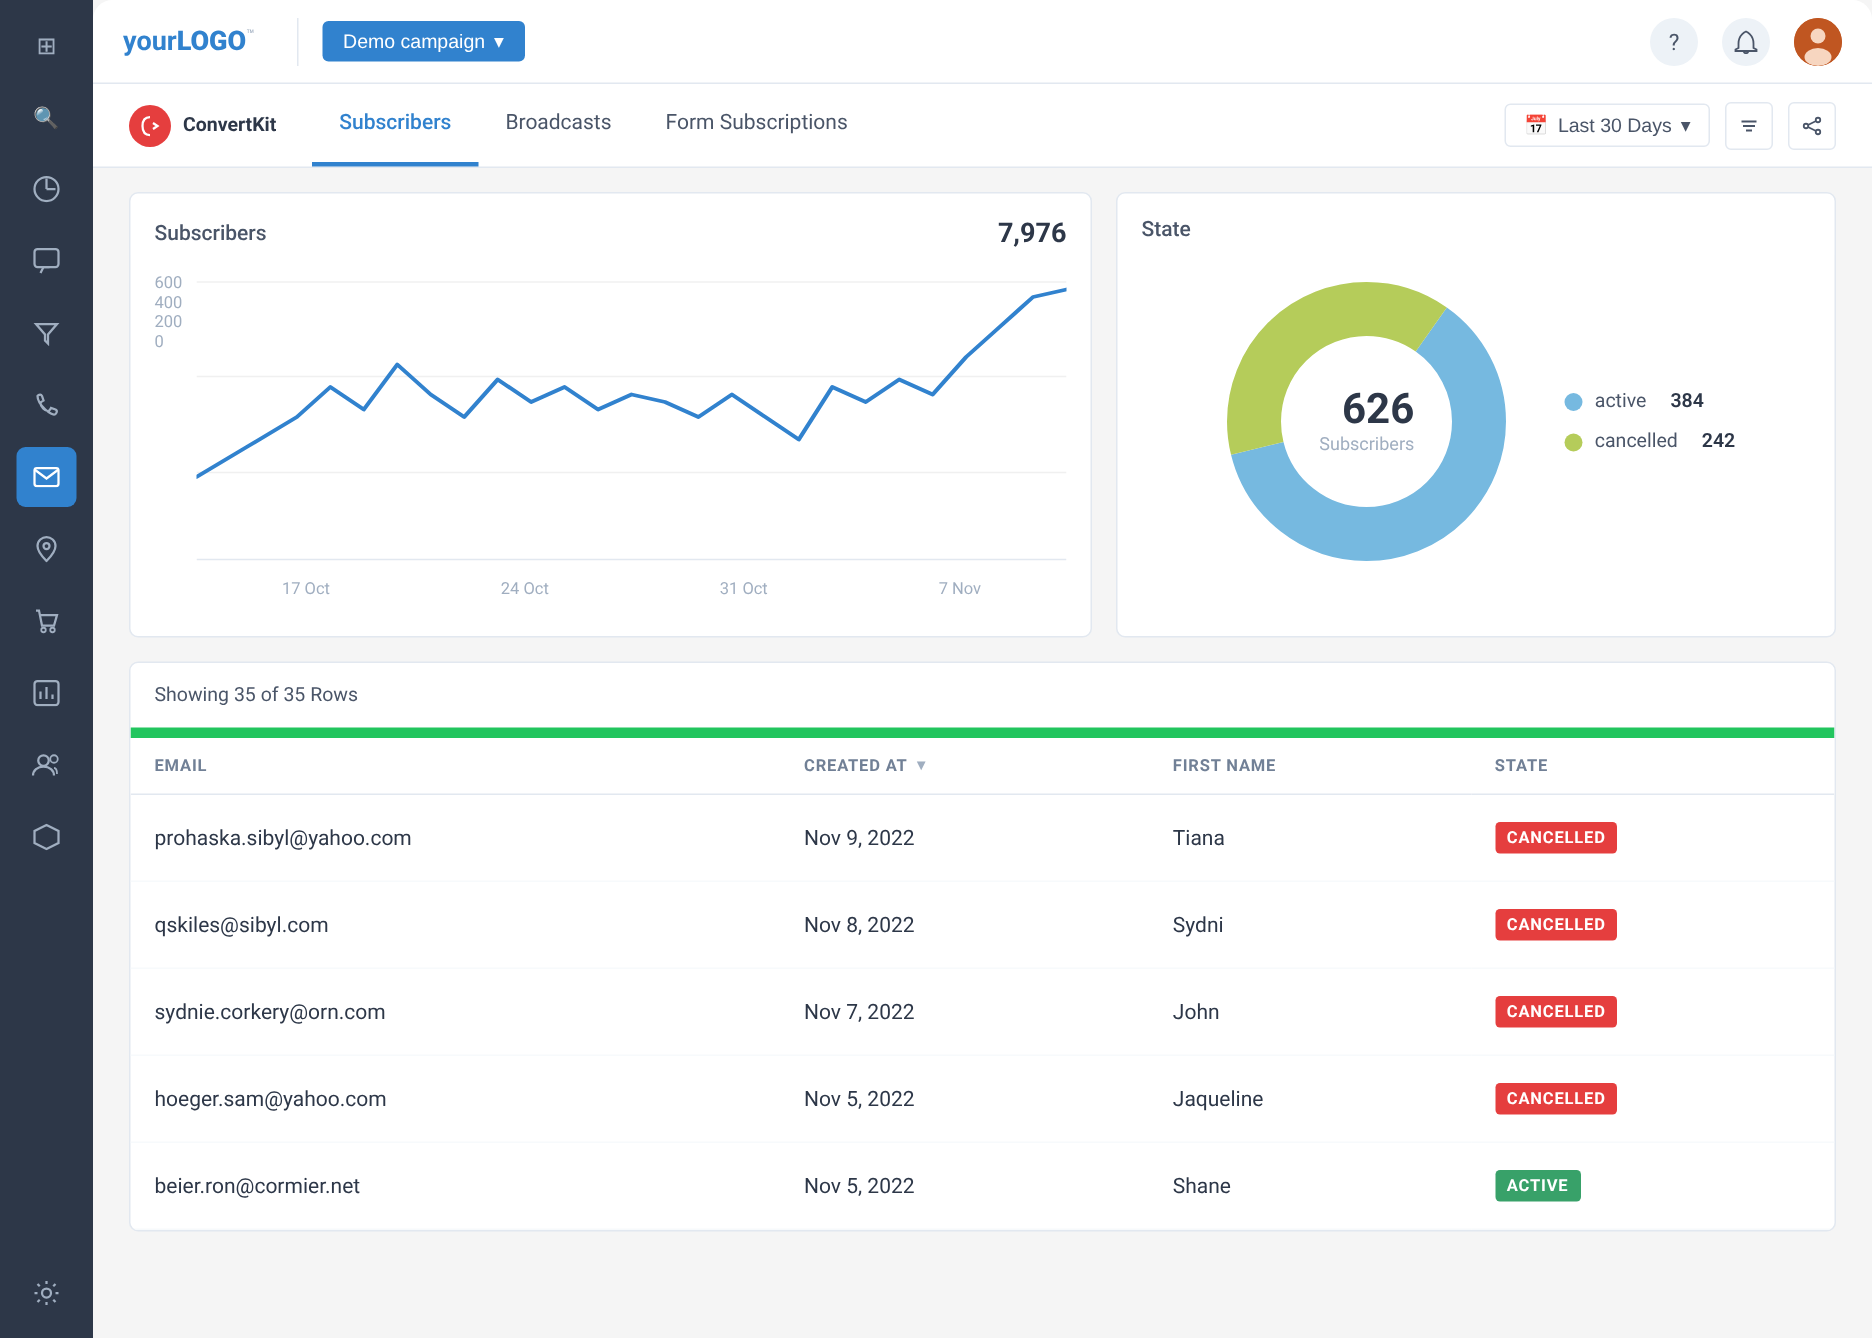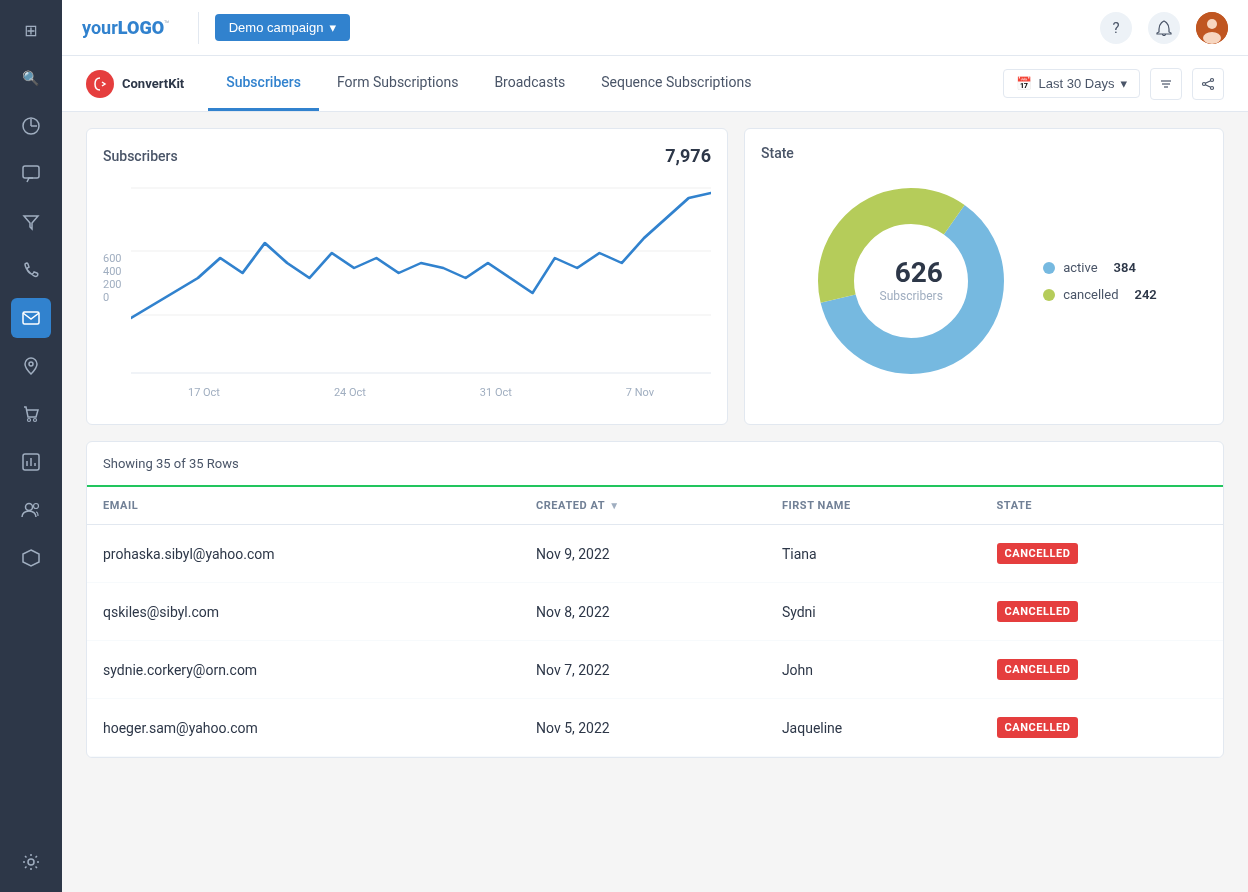--- a/index.html
+++ b/index.html
@@ -28,20 +28,21 @@
       font-size: 18px;
     }
     .sidebar-narrow .nav-icon.active { background: #3182ce; color: #fff; }
 
     
     .main-container {
       flex: 1;
       display: flex;
       flex-direction: column;
       overflow: hidden;
+      border-radius: 13px;
     }
 
     
     .topbar {
       background: #fff;
       height: 56px;
       display: flex;
       align-items: center;
       padding: 0 20px;
       border-bottom: 1px solid #e2e8f0;
@@ -310,21 +311,21 @@
     .table-card {
       background: #fff;
       border: 1px solid #e2e8f0;
       border-radius: 6px;
       overflow: hidden;
     }
     .table-info {
       padding: 14px 16px;
       font-size: 13px;
       color: #4a5568;
-      border-bottom: 2px solid #22c55e;
+      border-bottom: 7px solid #22c55e;
     }
     .data-table {
       width: 100%;
       border-collapse: collapse;
     }
     .data-table thead th {
       padding: 12px 16px;
       text-align: left;
       font-size: 11px;
       font-weight: 700;
@@ -366,21 +367,21 @@
     }
 
     
     .y-labels {
       position: absolute;
       left: 0;
       top: 0;
       height: 200px;
       display: flex;
       flex-direction: column;
-      justify-content: center;
+      justify-content: flex-start;
       padding: 4px 0;
     }
     .y-label {
       font-size: 11px;
       color: #a0aec0;
     }
   </style>
 </head>
 <body>
 
@@ -497,27 +498,24 @@
               <path d="M10 6 L13 8 L10 10" stroke="white" stroke-width="1.5" fill="none"></path>
             </svg>
         </div>
         <span class="brand-name">ConvertKit</span>
       </div>
       <nav class="nav-tabs">
         <div class="nav-tab active">
           <span>Subscribers</span>
         </div>
         <div class="nav-tab">
+          <span>Broadcasts</span>
+        </div>
+        <div class="nav-tab">
           <span>Form Subscriptions</span>
-        </div>
-        <div class="nav-tab">
-          <span>Broadcasts</span>
-        </div>
-        <div class="nav-tab">
-          <span>Sequence Subscriptions</span>
         </div>
       </nav>
       <div class="subnav-right">
         <button class="date-range-btn">
           <span>📅</span>
           <span>Last 30 Days</span>
           <span>▾</span>
         </button>
         <div class="icon-btn">
           <svg width="14" height="14" viewBox="0 0 14 14" fill="none">
@@ -681,18 +679,26 @@
       </td>
     </tr>
               <tr>
       <td>hoeger.sam@yahoo.com</td>
       <td>Nov 5, 2022</td>
       <td>Jaqueline</td>
       <td>
         <span class="status-badge status-cancelled">CANCELLED</span>
       </td>
     </tr>
+              <tr>
+      <td>beier.ron@cormier.net</td>
+      <td>Nov 5, 2022</td>
+      <td>Shane</td>
+      <td>
+        <span class="status-badge status-active">ACTIVE</span>
+      </td>
+    </tr>
             </tbody>
         </table>
       </div>
     </div>
   </div>
 </div>
 
 </body></html>

